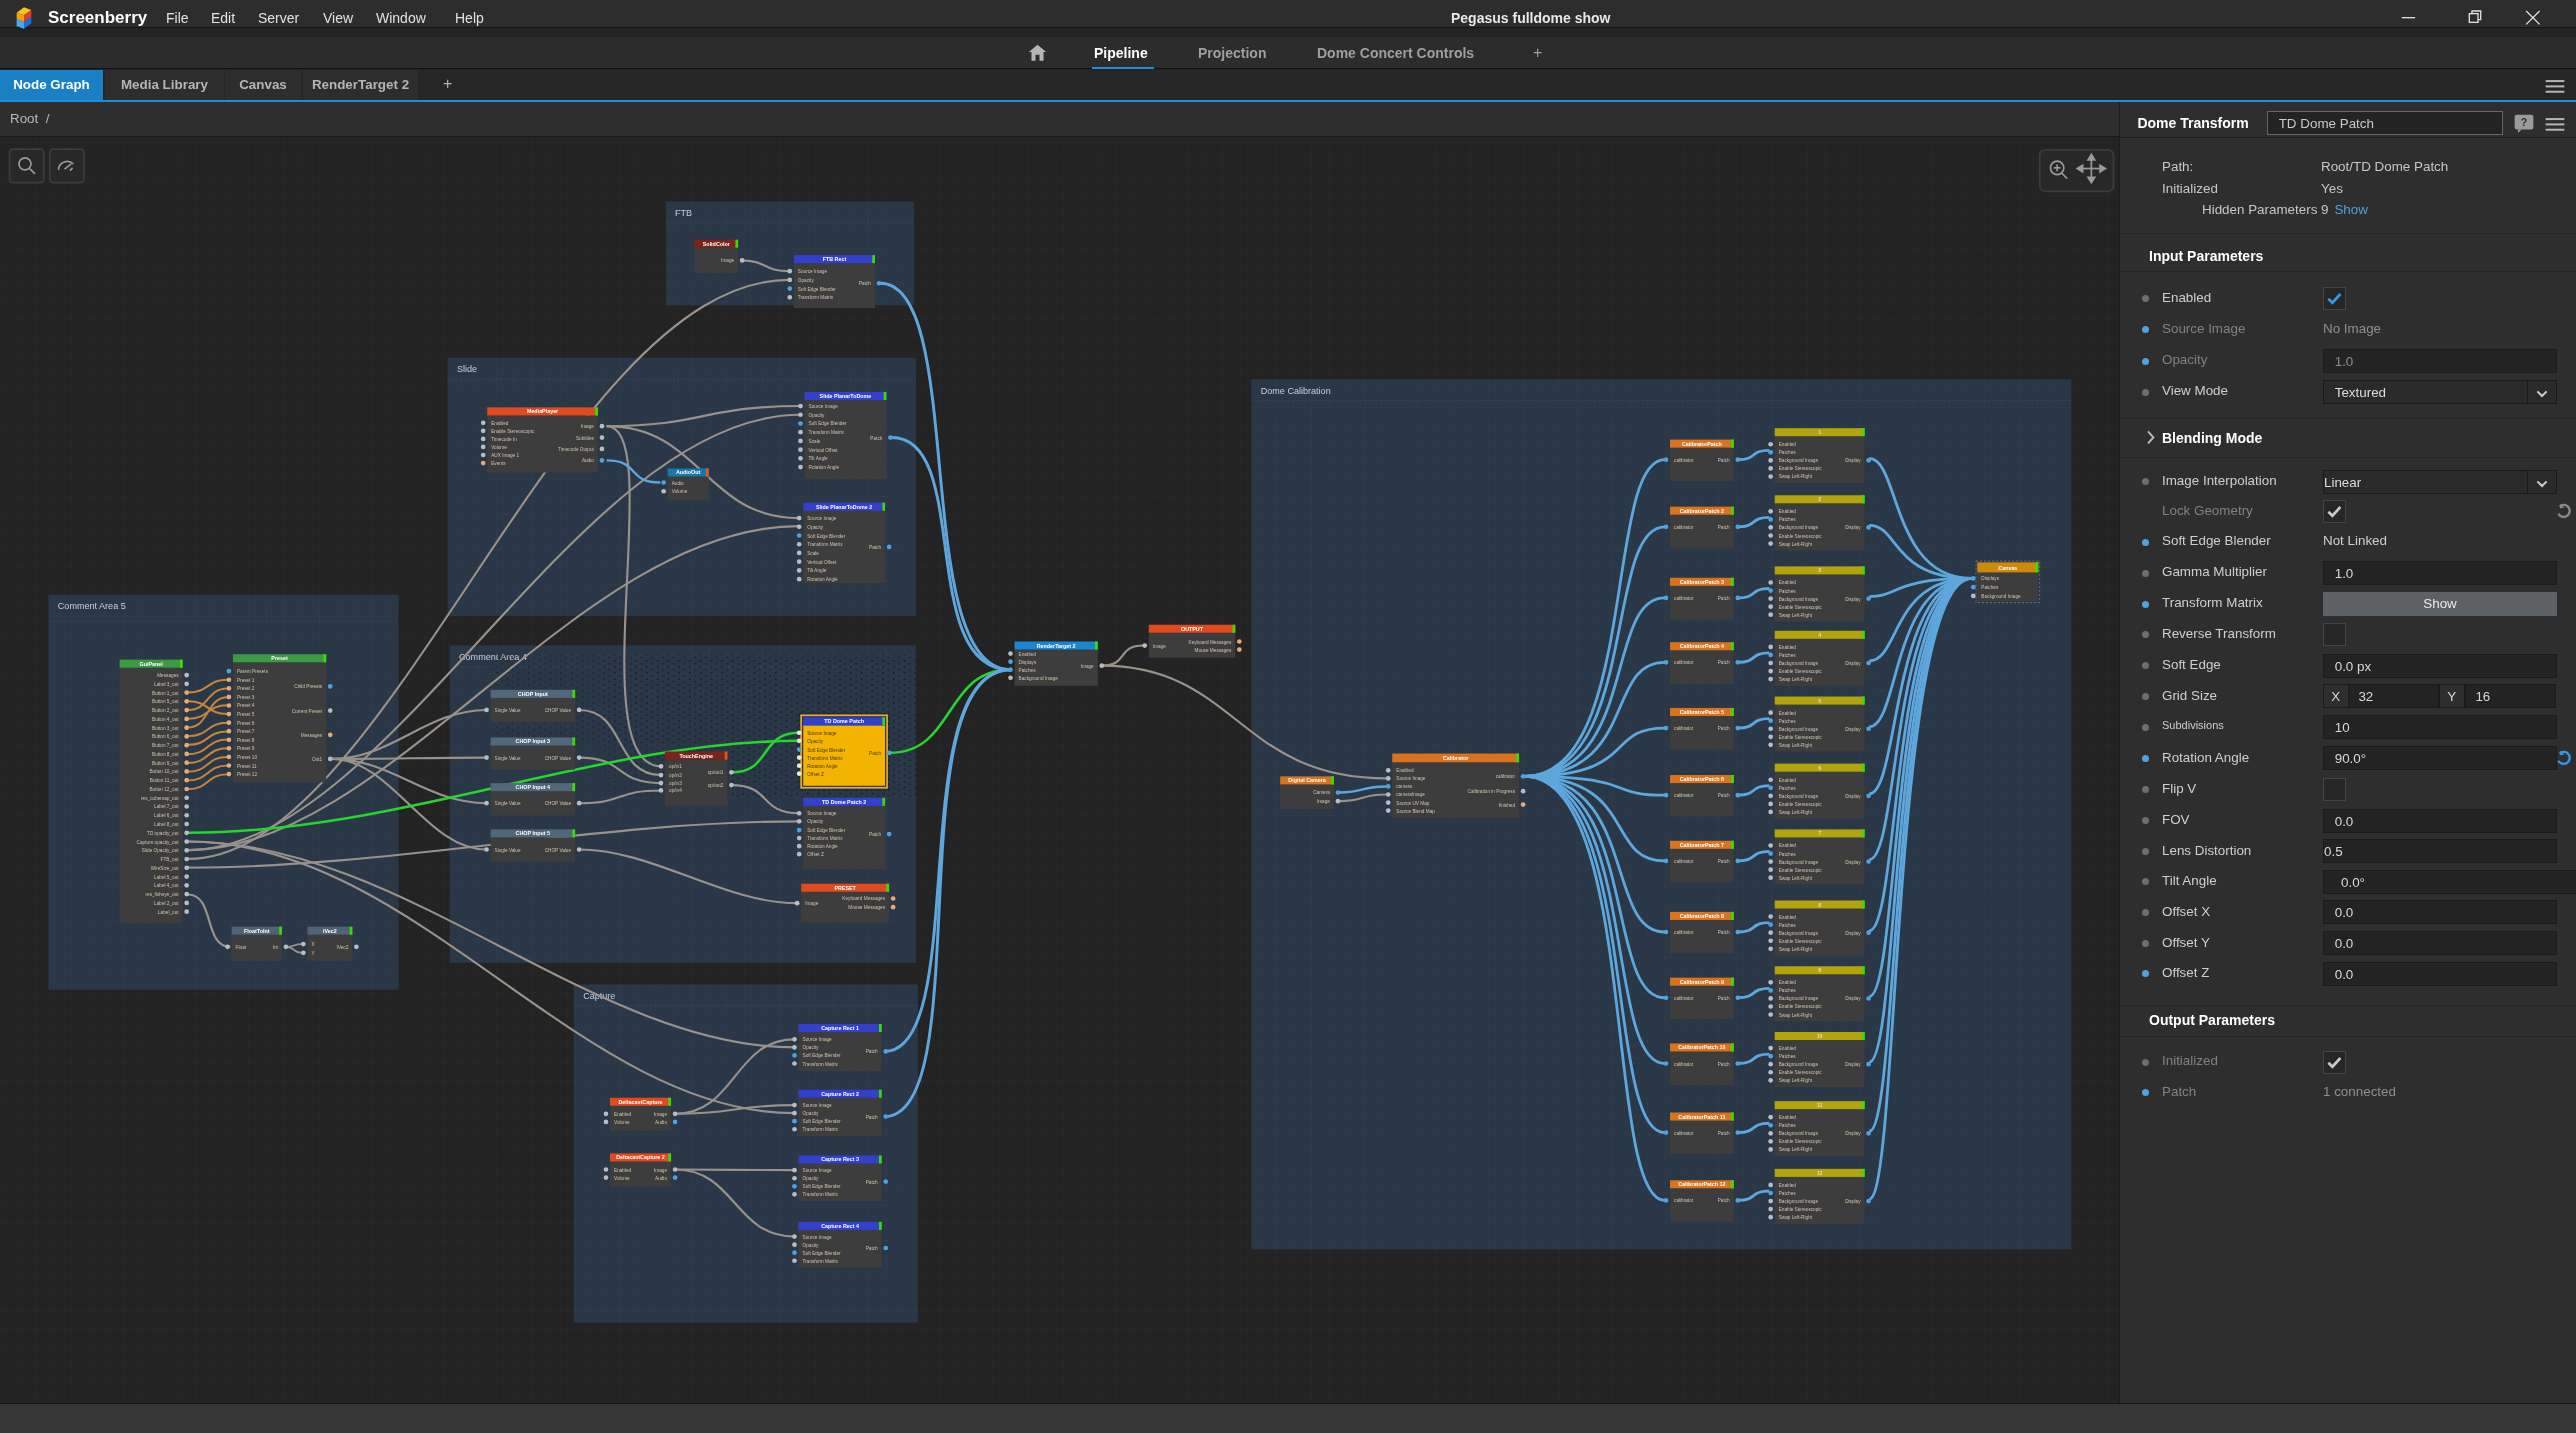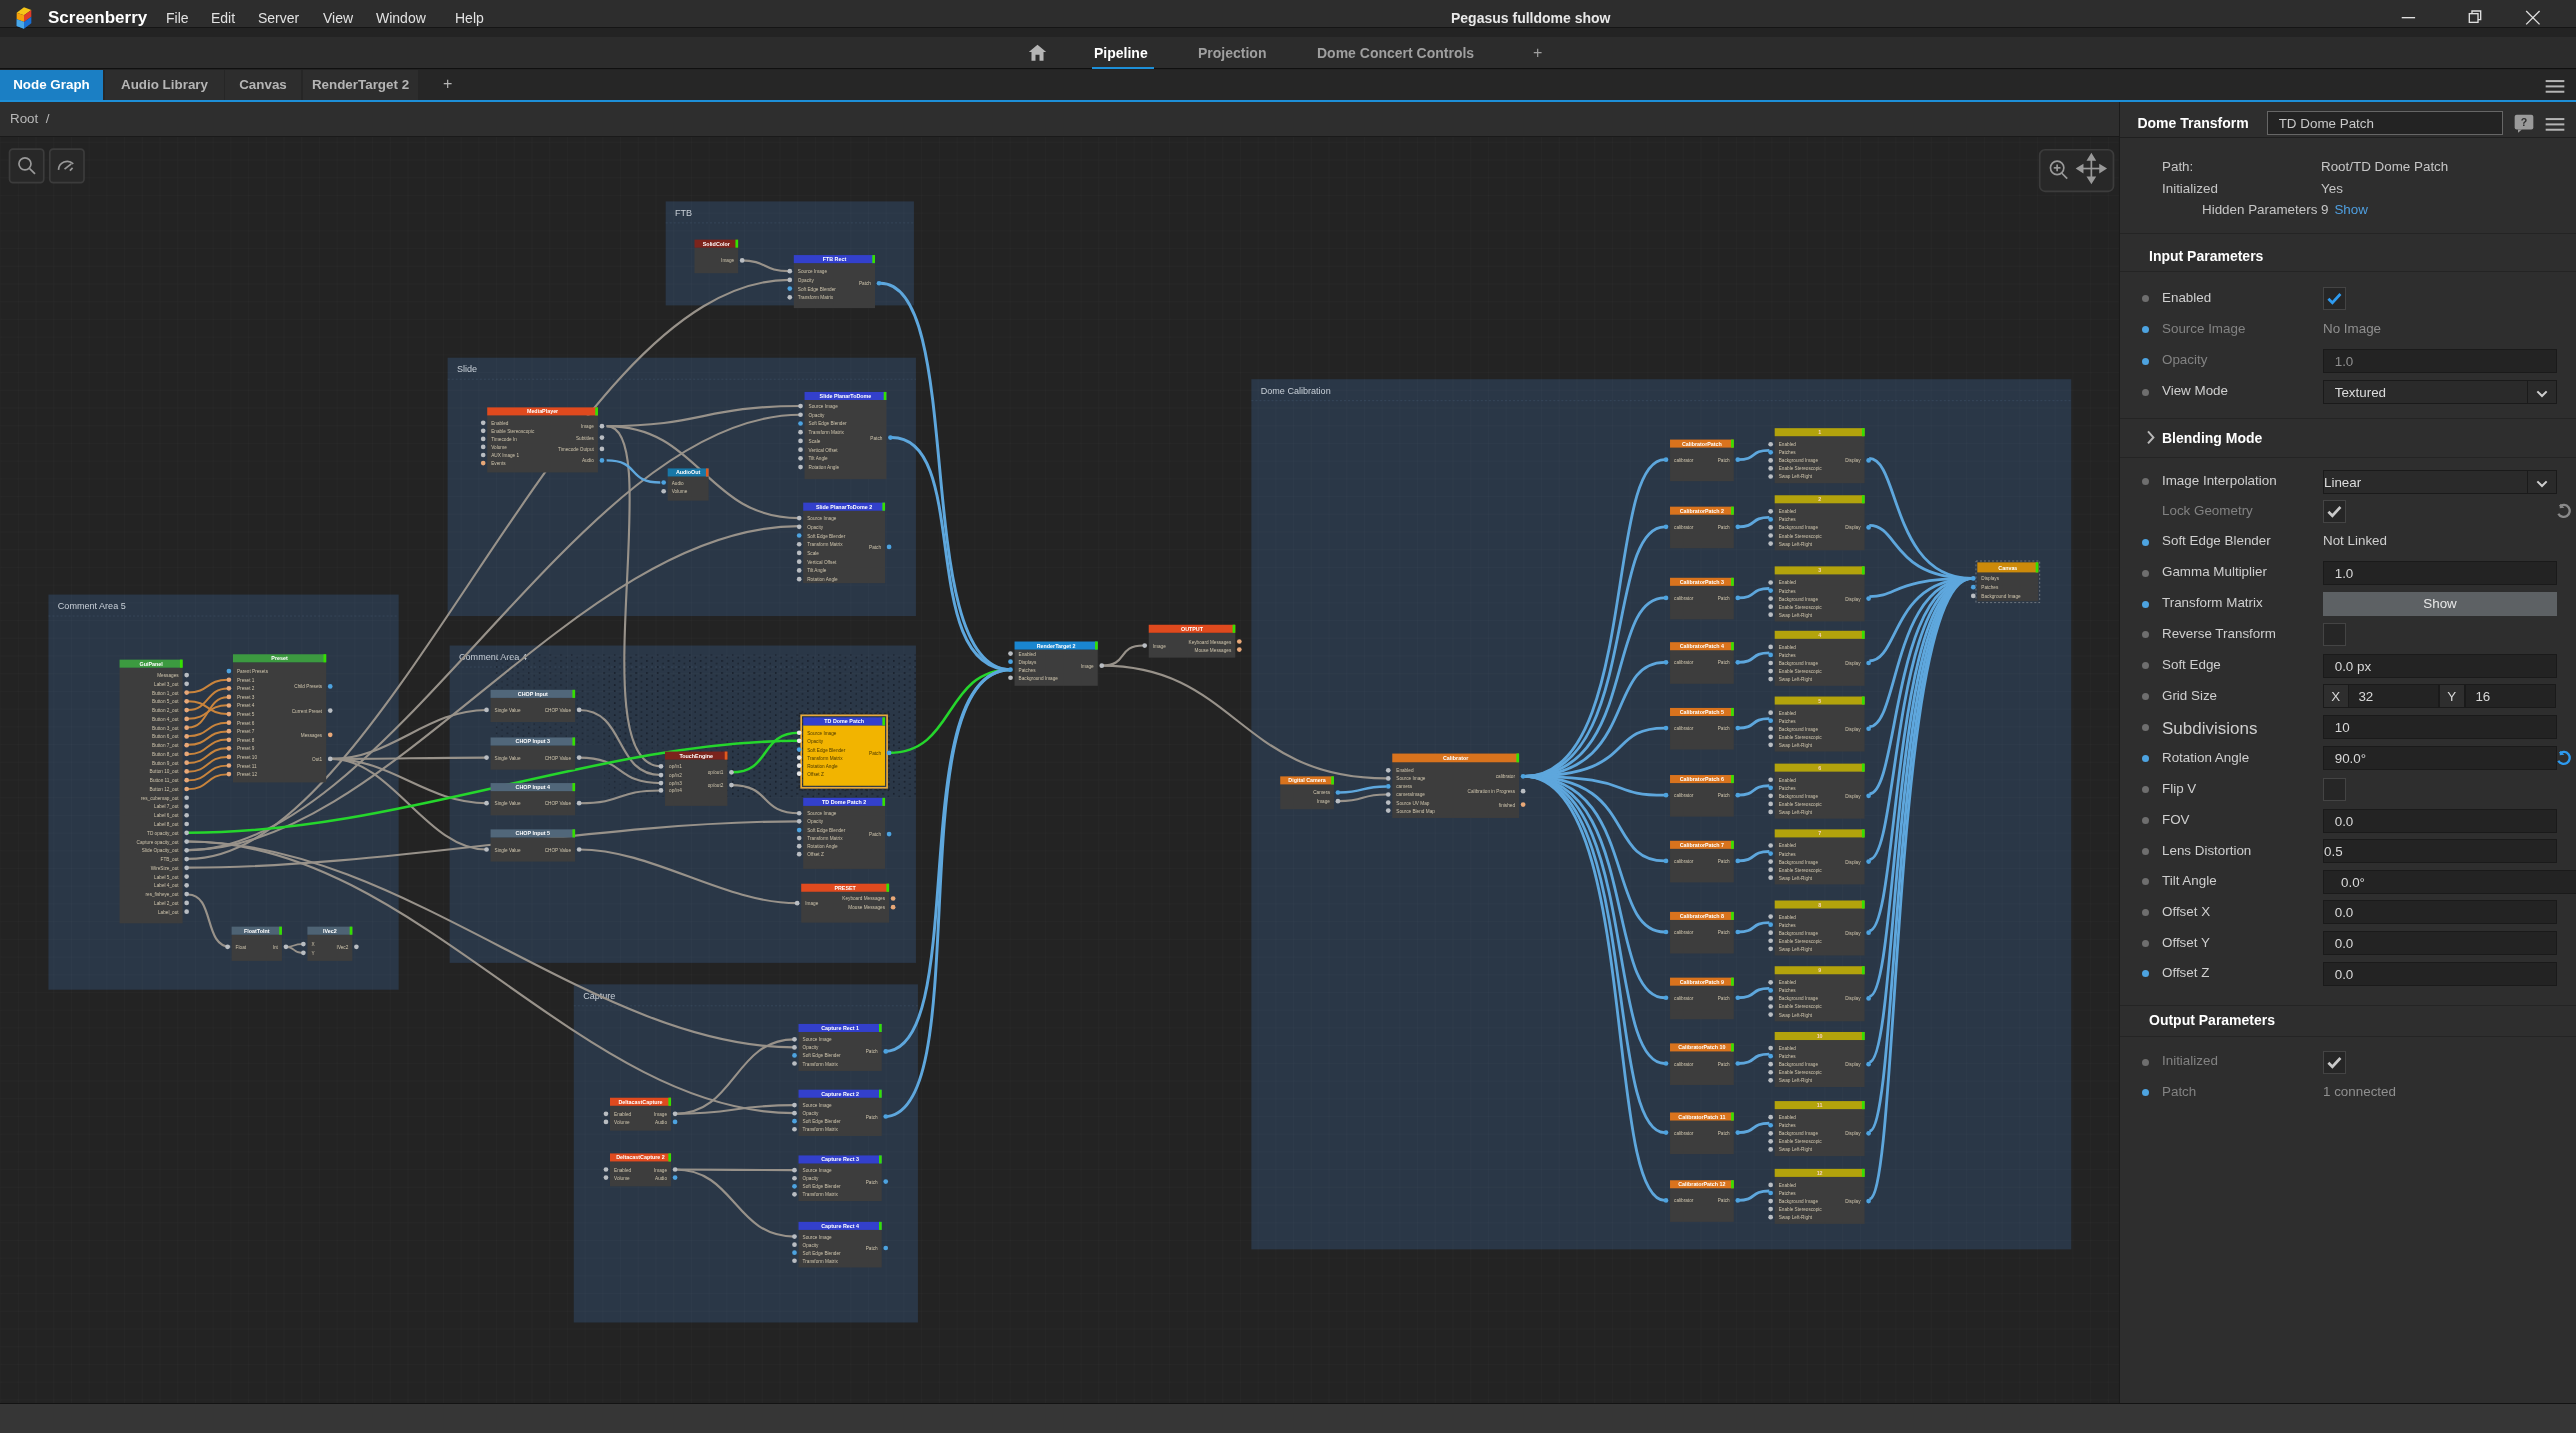--- a/index.html
+++ b/index.html
@@ -33,21 +33,21 @@
       <path d="M14,1 L27,12 H23 V25 H17 V16 H11 V25 H5 V12 H1 Z" fill="#b5b5b5"></path>
     </svg>
 <span class="abs" style="left:1094px;top:8px;font-size:14px;font-weight:bold;color:#fff">Pipeline</span>
 <div class="abs" style="left:1092px;top:29.5px;width:62px;height:2.7px;background:#1d8fd8"></div>
 <span class="abs" style="left:1198px;top:8px;font-size:14px;font-weight:bold;color:#9f9f9f">Projection</span>
 <span class="abs" style="left:1317px;top:8px;font-size:14px;font-weight:bold;color:#9f9f9f">Dome Concert Controls</span>
 <span class="abs" style="left:1533px;top:7.4px;font-size:16px;color:#9f9f9f">+</span>
 </div>
 <div class="abs" style="left:0;top:70px;width:2576px;height:29.5px;background:#262626"></div>
 <div class="abs" style="left:0px;top:70px;width:103px;height:29.5px;background:#1b7fc4;color:#fff;font-size:13.4px;font-weight:bold;text-align:center;line-height:29.5px">Node Graph</div>
-<div class="abs" style="left:105px;top:70px;width:119px;height:29.5px;background:#2d2d2d;color:#b5b5b5;font-size:13.4px;font-weight:bold;text-align:center;line-height:29.5px">Audio Library</div>
+<div class="abs" style="left:105px;top:70px;width:119px;height:29.5px;background:#2d2d2d;color:#b5b5b5;font-size:13.4px;font-weight:bold;text-align:center;line-height:29.5px">Media Library</div>
 <div class="abs" style="left:225px;top:70px;width:76px;height:29.5px;background:#2d2d2d;color:#b5b5b5;font-size:13.4px;font-weight:bold;text-align:center;line-height:29.5px">Canvas</div>
 <div class="abs" style="left:303px;top:70px;width:115px;height:29.5px;background:#2d2d2d;color:#b5b5b5;font-size:13.4px;font-weight:bold;text-align:center;line-height:29.5px">RenderTarget 2</div>
 <span class="abs" style="left:443px;top:75px;font-size:16px;color:#b5b5b5">+</span>
 <svg class="abs" style="left:2545px;top:79px" width="20" height="14.8" viewBox="0 0 30 22" stroke="#b5b5b5" stroke-width="3">
     <line x1="1" y1="3" x2="29" y2="3"></line>
     <line x1="1" y1="11" x2="29" y2="11"></line>
     <line x1="1" y1="19" x2="29" y2="19"></line>
   </svg>
 <div class="abs" style="left:0;top:100px;width:2576px;height:2px;background:#1d8fd8"></div>
 <div class="abs" style="left:0;top:102px;width:2119px;height:35px;background:#2e2e2e;border-bottom:0.7px solid #1a1a1a">
@@ -1013,21 +1013,21 @@
 <div class="abs" style="left:21.5px;top:560px;width:7.4px;height:7.4px;border-radius:4px;background:#6e6e6e"></div>
 <div class="abs" style="left:42px;top:555px;font-size:13.4px;font-weight:normal;color:#cfcfcf">Soft Edge</div>
 <div class="abs" style="left:203px;top:552px;width:234px;height:24px;background:#232323;border:0.7px solid #1a1a1a;color:#d8d8d8;font-size:13.4px;line-height:23px;padding-left:10.7px">0.0 px</div>
 <div class="abs" style="left:21.5px;top:591px;width:7.4px;height:7.4px;border-radius:4px;background:#6e6e6e"></div>
 <div class="abs" style="left:42px;top:586px;font-size:13.4px;font-weight:normal;color:#cfcfcf">Grid Size</div>
 <div class="abs" style="left:203px;top:582px;width:25.5px;height:24px;background:#2e2e2e;border:0.7px solid #1a1a1a;color:#d8d8d8;font-size:13.4px;text-align:center;line-height:23px">X</div>
 <div class="abs" style="left:228px;top:582px;width:91px;height:24px;background:#232323;border:0.7px solid #1a1a1a;color:#d8d8d8;font-size:13.4px;line-height:23px;padding-left:9.4px">32</div>
 <div class="abs" style="left:319px;top:582px;width:25.5px;height:24px;background:#2e2e2e;border:0.7px solid #1a1a1a;color:#d8d8d8;font-size:13.4px;text-align:center;line-height:23px">Y</div>
 <div class="abs" style="left:345px;top:582px;width:91px;height:24px;background:#232323;border:0.7px solid #1a1a1a;color:#d8d8d8;font-size:13.4px;line-height:23px;padding-left:9.4px">16</div>
 <div class="abs" style="left:21.5px;top:622px;width:7.4px;height:7.4px;border-radius:4px;background:#6e6e6e"></div>
-<div class="abs" style="left:42px;top:617px;font-size:17px;font-weight:normal;color:#cfcfcf">Subdivisions</div>
+<div class="abs" style="left:42px;top:617px;font-size:11px;font-weight:normal;color:#cfcfcf">Subdivisions</div>
 <div class="abs" style="left:203px;top:613px;width:234px;height:24px;background:#232323;border:0.7px solid #1a1a1a;color:#d8d8d8;font-size:13.4px;line-height:23px;padding-left:10.7px">10</div>
 <div class="abs" style="left:21.5px;top:653px;width:7.4px;height:7.4px;border-radius:4px;background:#4da3e0"></div>
 <div class="abs" style="left:42px;top:648px;font-size:13.4px;font-weight:normal;color:#cfcfcf">Rotation Angle</div>
 <div class="abs" style="left:203px;top:644px;width:234px;height:24px;background:#232323;border:0.7px solid #1a1a1a;color:#d8d8d8;font-size:13.4px;line-height:23px;padding-left:10.7px">90.0°</div>
 <svg class="abs" style="left:435px;top:648px" width="17.4" height="17.4" viewBox="0 0 26 26">
       <path d="M7,5 A9,9 0 1 1 5,16" stroke="#2e9bf0" stroke-width="3.5" fill="none"></path>
       <path d="M8,1 L7,8 L14,7" fill="#2e9bf0"></path>
     </svg>
 <div class="abs" style="left:21.5px;top:684px;width:7.4px;height:7.4px;border-radius:4px;background:#6e6e6e"></div>
 <div class="abs" style="left:42px;top:679px;font-size:13.4px;font-weight:normal;color:#cfcfcf">Flip V</div>

